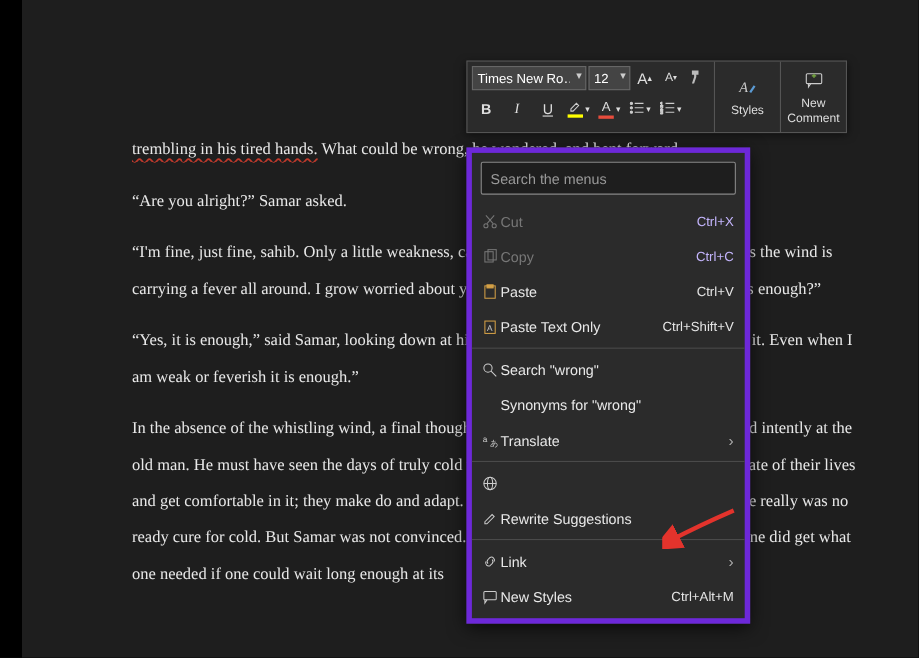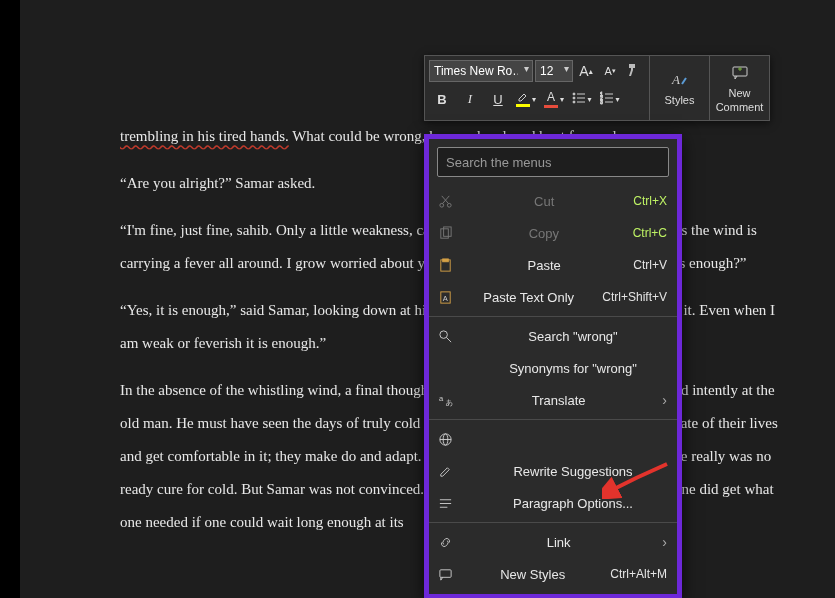--- a/index.html
+++ b/index.html
@@ -165,36 +165,35 @@
 .search-box::placeholder { color: #999; }
 
 .menu-item {
   display: flex;
   align-items: center;
   height: 32px;
   padding: 0 10px 0 6px;
   font-size: 13px;
   color: #e8e8e8;
   cursor: pointer;
-  gap: 24px;
-  text-align: center;
+  gap: 0;
 }
 .menu-item.disabled { color: #777; cursor: default; }
 
 .menu-icon {
   width: 20px;
   height: 20px;
   display: inline-flex;
   align-items: center;
   justify-content: center;
   flex-shrink: 0;
 }
 .menu-label { flex: 1; }
 .menu-shortcut { font-size: 12px; color: #e5e5e5; }
-.menu-item.disabled .menu-shortcut { color: #bef264; }
+.menu-item.disabled .menu-shortcut { color: #c4b5fd; }
 .submenu-arrow { font-size: 14px; color: #aaa; }
 
 .menu-sep { height: 1px; background: #4a4a4a; margin: 3px 0; }
 
 .arrow-annotation {
   position: absolute;
   left: 582px;
   top: 459px;
   z-index: 20;
   pointer-events: none;
@@ -402,30 +401,20 @@
 
     <div class="menu-item">
       <span class="menu-icon">
         <svg width="15" height="15" viewBox="0 0 16 16" stroke="#ccc" fill="none">
             <path d="M3 11l7-7 2 2-7 7H3z"></path>
           </svg>
       </span>
       <span class="menu-label">Rewrite Suggestions</span>
     </div>
 
-    <div class="menu-item">
-      <span class="menu-icon">
-        <svg width="15" height="15" viewBox="0 0 16 16" stroke="#ccc" fill="none">
-            <line x1="2" y1="4" x2="14" y2="4"></line>
-            <line x1="2" y1="8" x2="14" y2="8"></line>
-            <line x1="2" y1="12" x2="10" y2="12"></line>
-          </svg>
-      </span>
-      <span class="menu-label">Paragraph Options...</span>
-    </div>
 
     <div class="menu-sep"></div>
 
     <div class="menu-item">
       <span class="menu-icon">
         <svg width="15" height="15" viewBox="0 0 16 16" stroke="#ccc" fill="none">
             <path d="M6 10a3 3 0 010-4l2-2a3 3 0 014 4"></path>
             <path d="M10 6a3 3 0 010 4l-2 2a3 3 0 01-4-4"></path>
           </svg>
       </span>

